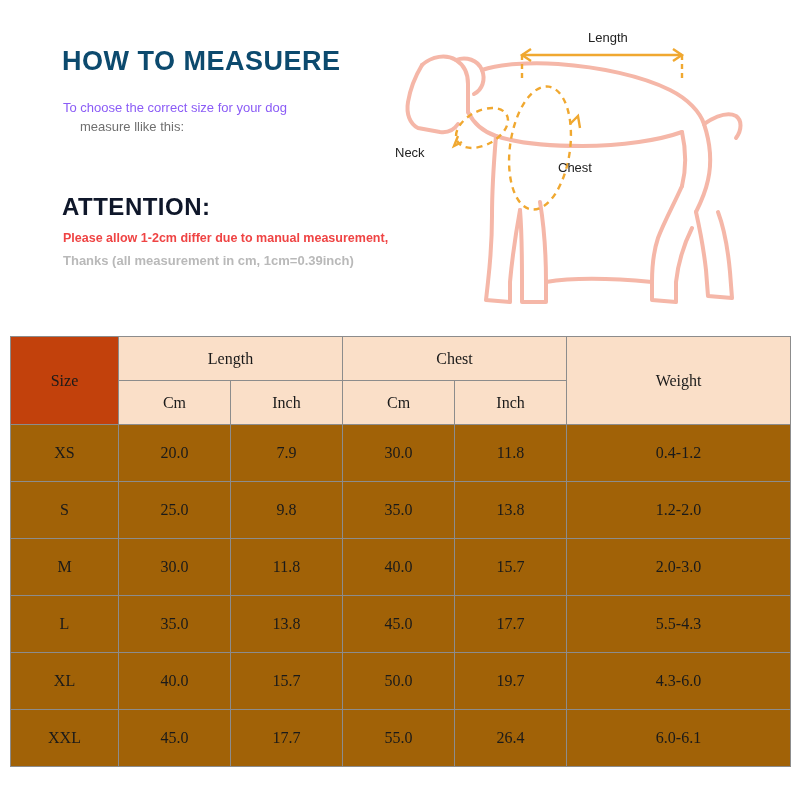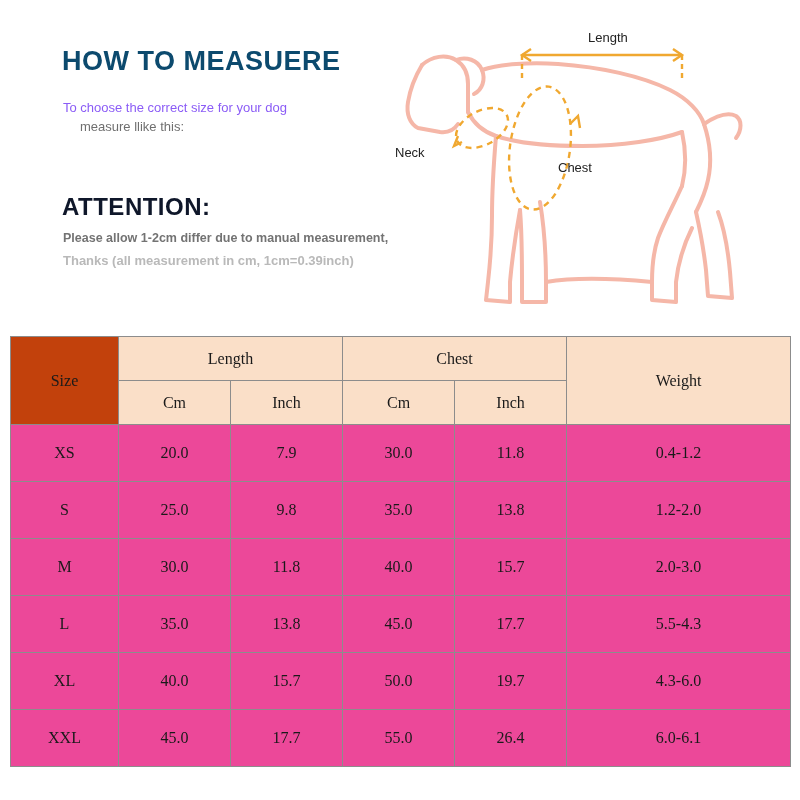--- a/index.html
+++ b/index.html
@@ -63,21 +63,21 @@
     letter-spacing: 0.5px;
     color: #0f172a;
   }
   .note1 {
     position: absolute;
     left: 63px;
     top: 231px;
     font-family: "Liberation Sans", sans-serif;
     font-weight: bold;
     font-size: 12.5px;
-    color: #737373;
+    color: #ef4444;
   }
   .note2 {
     position: absolute;
     left: 63px;
     top: 253px;
     font-family: "Liberation Sans", sans-serif;
     font-weight: bold;
     font-size: 13px;
     color: #b9b9b9;
   }
@@ -120,21 +120,21 @@
     background: #fadfc8;
     height: 41px;
   }
   th.size-cell {
     background: #c2410c;
     height: 82px;
     font-size: 16px;
   }
   td.body-cell {
     height: 54px;
-    background: #ec4899;
+    background: #a16207;
   }
   col.c-size  { width: 108px; }
   col.c-lcm   { width: 112px; }
   col.c-lin   { width: 112px; }
   col.c-ccm   { width: 112px; }
   col.c-cin   { width: 112px; }
   col.c-w     { width: 224px; }
 </style>
 </head>
 <body>

